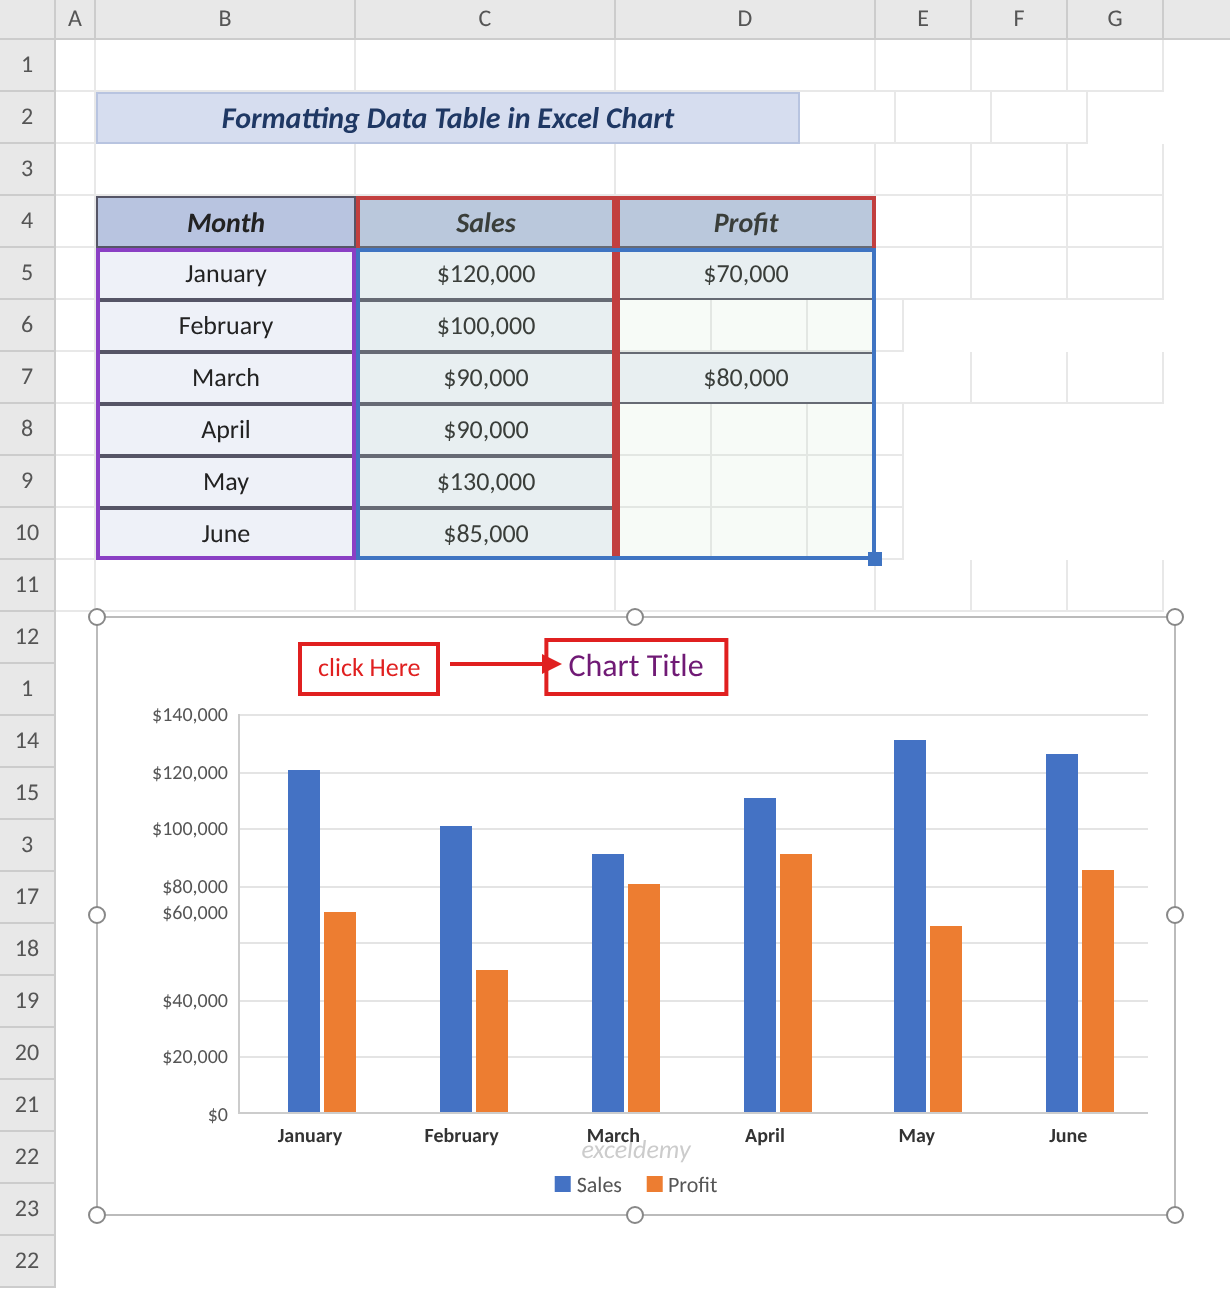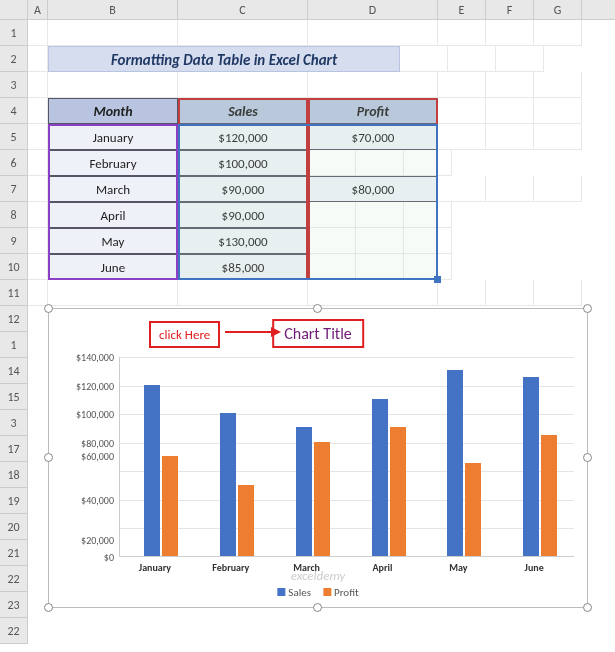--- a/index.html
+++ b/index.html
@@ -251,21 +251,21 @@
       <div class="y-label" style="top:28.6px">$120,000</div>
     <div class="gridline" style="top:57.1px"></div>
       <div class="y-label" style="top:57.1px">$100,000</div>
     <div class="gridline" style="top:85.7px"></div>
       <div class="y-label" style="top:85.7px">$80,000</div>
     <div class="gridline" style="top:114.3px"></div>
       <div class="y-label" style="top:99px">$60,000</div>
     <div class="gridline" style="top:142.9px"></div>
       <div class="y-label" style="top:142.9px">$40,000</div>
     <div class="gridline" style="top:171.4px"></div>
-      <div class="y-label" style="top:183px">$20,000</div>
+      <div class="y-label" style="top:171px">$20,000</div>
     <div class="y-label" style="top:200px">$0</div>
 
   <div class="bar-group" style="left: 10px; width: 55.8333px;">
         <div class="bar sales" style="height: 171.429px;"></div>
         <div class="bar profit" style="height: 100px;"></div>
       </div>
       <div class="bar-group" style="left: 85.8333px; width: 55.8333px;">
         <div class="bar sales" style="height: 142.857px;"></div>
         <div class="bar profit" style="height: 71.4286px;"></div>
       </div>

